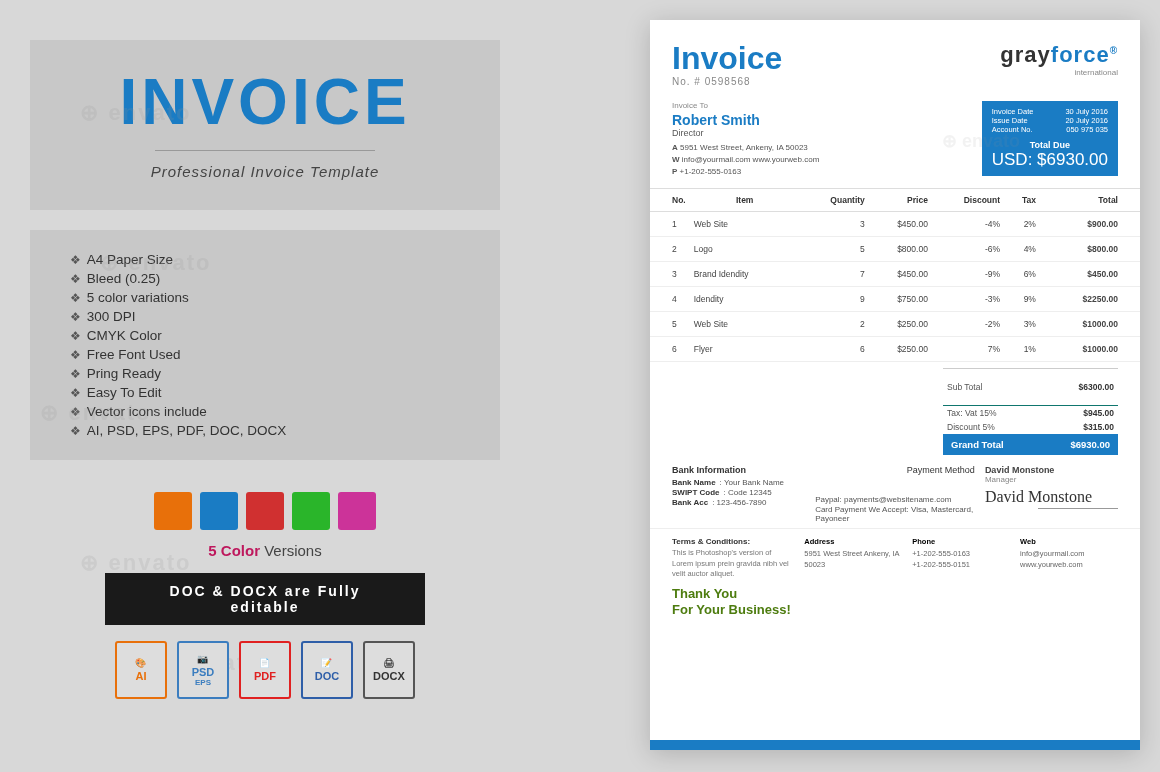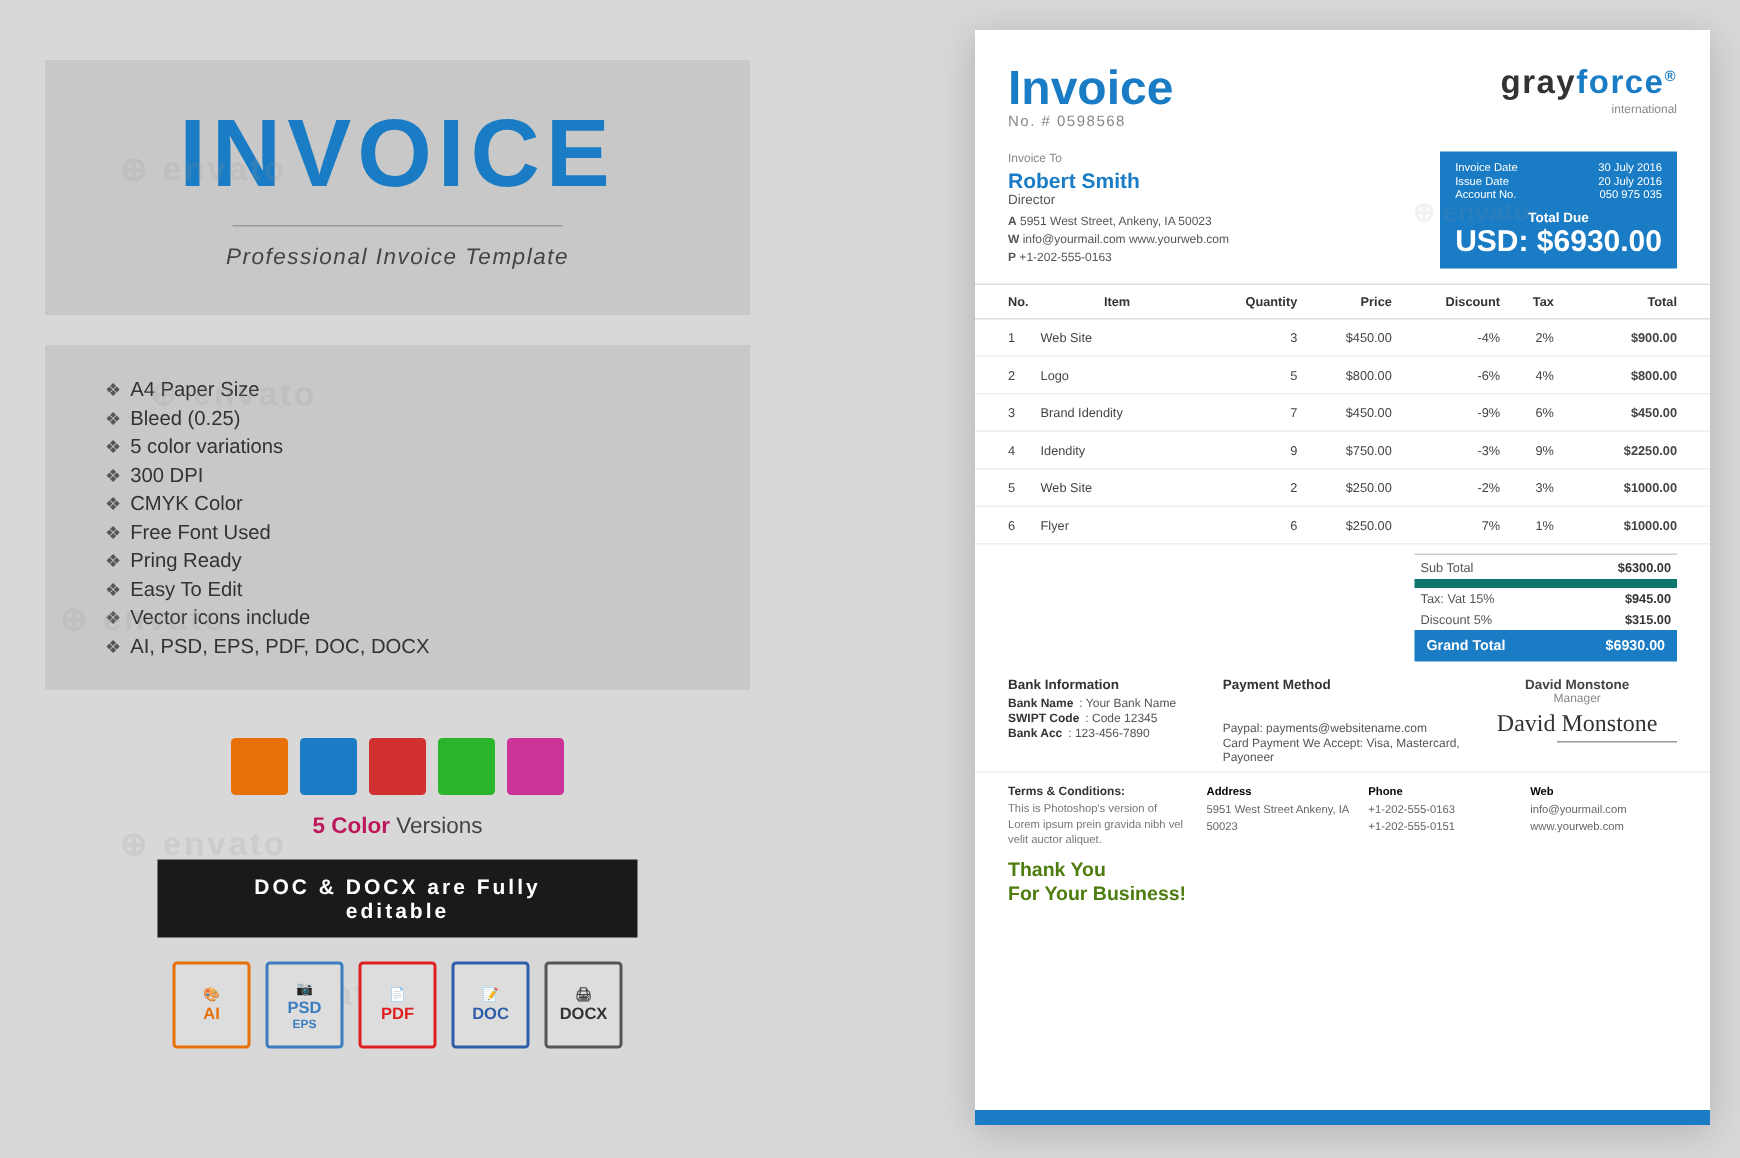--- a/index.html
+++ b/index.html
@@ -279,22 +279,22 @@
 
     .total-due-label {
       font-size: 9px;
       color: white;
       text-align: center;
       margin-top: 6px;
       font-weight: 600;
     }
 
     .total-due-amount {
-      font-size: 20px;
-      font-weight: 700;
+      font-size: 17px;
+      font-weight: 400;
       color: white;
       text-align: center;
     }
 
     
     .inv-table {
       width: 100%;
       border-collapse: collapse;
       font-size: 8.5px;
     }
@@ -358,24 +358,24 @@
       gap: 10px;
       font-size: 8px;
     }
 
     .bank-info { flex: 1; }
     .bank-title { font-weight: 700; font-size: 9px; color: #333; margin-bottom: 3px; }
     .bank-row { display: flex; gap: 4px; color: #555; margin: 1px 0; }
     .bank-label { font-weight: 600; color: #333; }
 
     .payment-info { flex: 1.2; }
-    .payment-title { font-weight: 700; font-size: 9px; color: #333; margin-bottom: 20px; }
+    .payment-title { font-weight: 400; font-size: 9px; color: #333; margin-bottom: 20px; text-align: right; }
 
     .signature-area {
-      text-align: center;
+      text-align: left;
       font-size: 8px;
       color: #444;
       flex: 1;
     }
 
     .sig-name { font-weight: 700; font-size: 9px; }
     .sig-role { color: #888; margin-bottom: 4px; }
     .sig-script {
       font-family: cursive;
       font-size: 16px;
@@ -637,21 +637,21 @@
         <td class="right">$250.00</td>
         <td class="right">7%</td>
         <td class="right">1%</td>
         <td style="text-align:right;padding-right:22px;font-weight:600">$1000.00</td>
       </tr>
     </tbody>
   </table>
 
   <div style="display:flex;justify-content:flex-end;padding:6px 22px 4px 22px">
     <div style="min-width:175px;font-size:8.5px">
-      <div class="totals-row subtotal" style="border-top:1px solid #ccc;border-bottom:6px solid #0f766e;padding:3px 4px">
+      <div class="totals-row subtotal" style="border-top:1px solid #ccc;border-bottom:1px solid #0f766e;padding:13px 4px">
         <span class="totals-label">Sub Total</span>
         <span class="totals-value">$6300.00</span>
       </div>
       <div class="totals-row" style="padding:2px 4px;display:flex;justify-content:space-between">
         <span class="totals-label">Tax: Vat 15%</span>
         <span class="totals-value">$945.00</span>
       </div>
       <div class="totals-row" style="padding:2px 4px;display:flex;justify-content:space-between">
         <span class="totals-label">Discount 5%</span>
         <span class="totals-value">$315.00</span>

